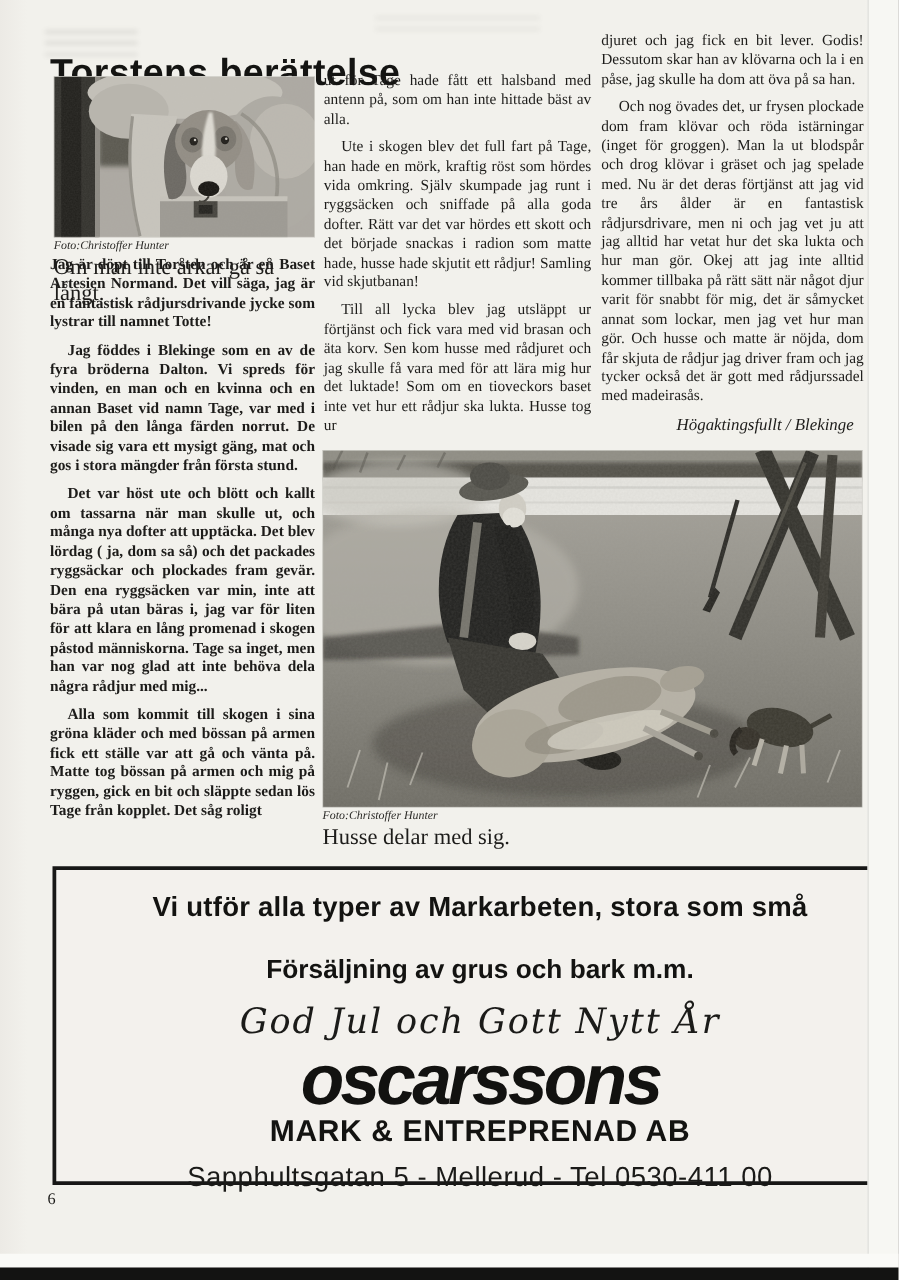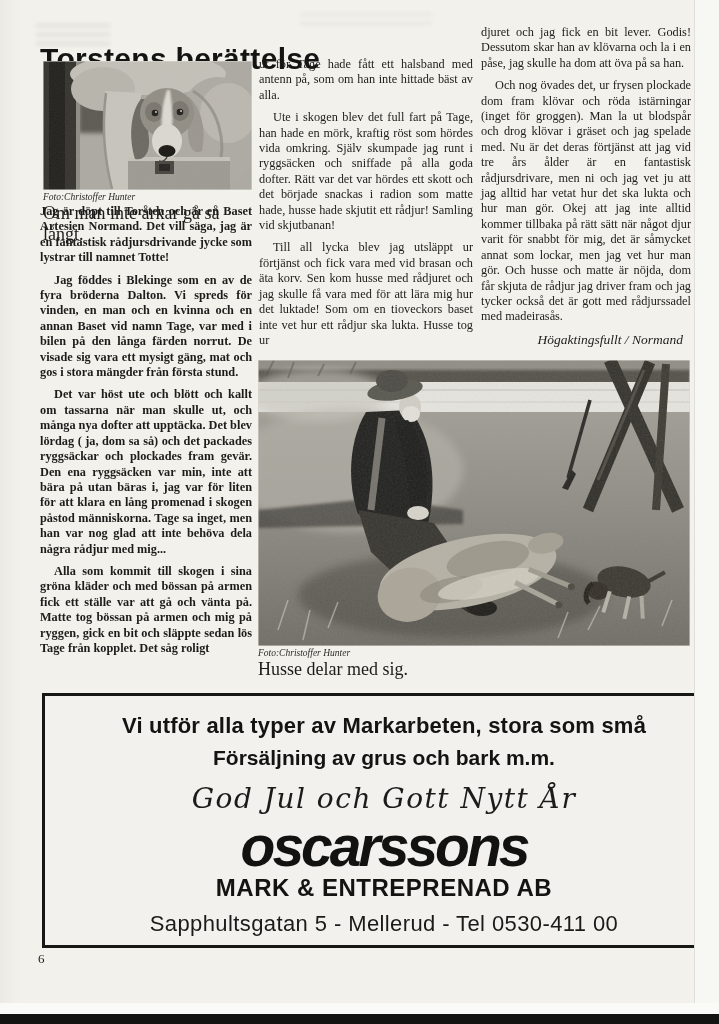--- a/index.html
+++ b/index.html
@@ -19,21 +19,21 @@
   .photo-credit{font-style:italic;font-size:9.5px;text-align:left;color:#2b2a27;margin-top:2px;}
   .caption{font-size:18px;margin-top:1px;color:#1d1c1a;}
   .fig1{position:absolute;left:43px;top:61px;width:209px;}
   .fig1 svg{display:block;width:209px;height:129px;}
   .fig2{position:absolute;left:258px;top:360px;width:432px;}
   .fig2 svg{display:block;width:432px;height:286px;}
   .ad{position:absolute;left:42px;top:693px;width:630px;height:249px;border:3px solid #171716;
     text-align:center;font-family:"Liberation Sans","DejaVu Sans",sans-serif;color:#131311;
     background:rgba(243,242,238,.6);padding-left:24px;}
   .ad-line1{margin-top:17px;font-size:22px;font-weight:bold;letter-spacing:.2px;}
-  .ad-line2{margin-top:7px;font-size:21px;font-weight:bold;}
+  .ad-line2{margin-top:25px;font-size:21px;font-weight:bold;}
   .ad-script{margin-top:12px;font-size:28px;font-style:italic;
     font-family:"DejaVu Serif","Liberation Serif",serif;letter-spacing:1.5px;color:#1b1b19;}
   .ad-brand{margin-top:4px;font-size:57px;font-weight:bold;font-style:italic;
     letter-spacing:-3px;line-height:.95;color:#121210;}
   .ad-sub{font-size:24px;font-weight:bold;letter-spacing:.5px;margin-top:1px;}
   .ad-addr{margin-top:9px;font-size:22px;font-weight:normal;letter-spacing:.4px;color:#1a1a18;}
   .pagenum{position:absolute;left:38px;top:951px;font-size:13px;}
   .edge-bottom-light{position:absolute;left:0;top:1003px;width:719px;height:11px;background:#fafaf7;}
   .edge-bottom{position:absolute;left:0;top:1014px;width:719px;height:10px;background:#131312;}
   .edge-right{position:absolute;left:694px;top:0;width:25px;height:1024px;background:#f7f7f3;
@@ -62,21 +62,21 @@
 
   <div class="col col2">
     <p>ut för Tage hade fått ett halsband med antenn på, som om han inte hittade bäst av alla.</p>
     <p class="ind">Ute i skogen blev det full fart på Tage, han hade en mörk, kraftig röst som hördes vida omkring. Själv skumpade jag runt i ryggsäcken och sniffade på alla goda dofter. Rätt var det var hördes ett skott och det började snackas i radion som matte hade, husse hade skjutit ett rådjur! Samling vid skjutbanan!</p>
     <p class="ind">Till all lycka blev jag utsläppt ur förtjänst och fick vara med vid brasan och äta korv. Sen kom husse med rådjuret och jag skulle få vara med för att lära mig hur det luktade! Som om en tioveckors baset inte vet hur ett rådjur ska lukta. Husse tog ur</p>
   </div>
 
   <div class="col col3">
     <p>djuret och jag fick en bit lever. Godis! Dessutom skar han av klövarna och la i en påse, jag skulle ha dom att öva på sa han.</p>
     <p class="ind">Och nog övades det, ur frysen plockade dom fram klövar och röda istärningar (inget för groggen). Man la ut blodspår och drog klövar i gräset och jag spelade med. Nu är det deras förtjänst att jag vid tre års ålder är en fantastisk rådjursdrivare, men ni och jag vet ju att jag alltid har vetat hur det ska lukta och hur man gör. Okej att jag inte alltid kommer tillbaka på rätt sätt när något djur varit för snabbt för mig, det är såmycket annat som lockar, men jag vet hur man gör. Och husse och matte är nöjda, dom får skjuta de rådjur jag driver fram och jag tycker också det är gott med rådjurssadel med madeirasås.</p>
-    <p class="sig">Högaktingsfullt / Normand</p>
+    <p class="sig">Högaktingsfullt / Blekinge</p>
   </div>
 
   <figure class="fig1" style="margin:0">
     <svg viewBox="0 0 209 129" preserveAspectRatio="none">
       <defs>
         <filter id="noise1">
             <feTurbulence type="fractalNoise" baseFrequency="0.8" numOctaves="2"></feTurbulence>
           <feColorMatrix type="matrix" values="0 0 0 0 0.45 0 0 0 0 0.44 0 0 0 0 0.42 0 0 0 0.12 0"></feColorMatrix>
           </filter>
         <filter id="soft1">

